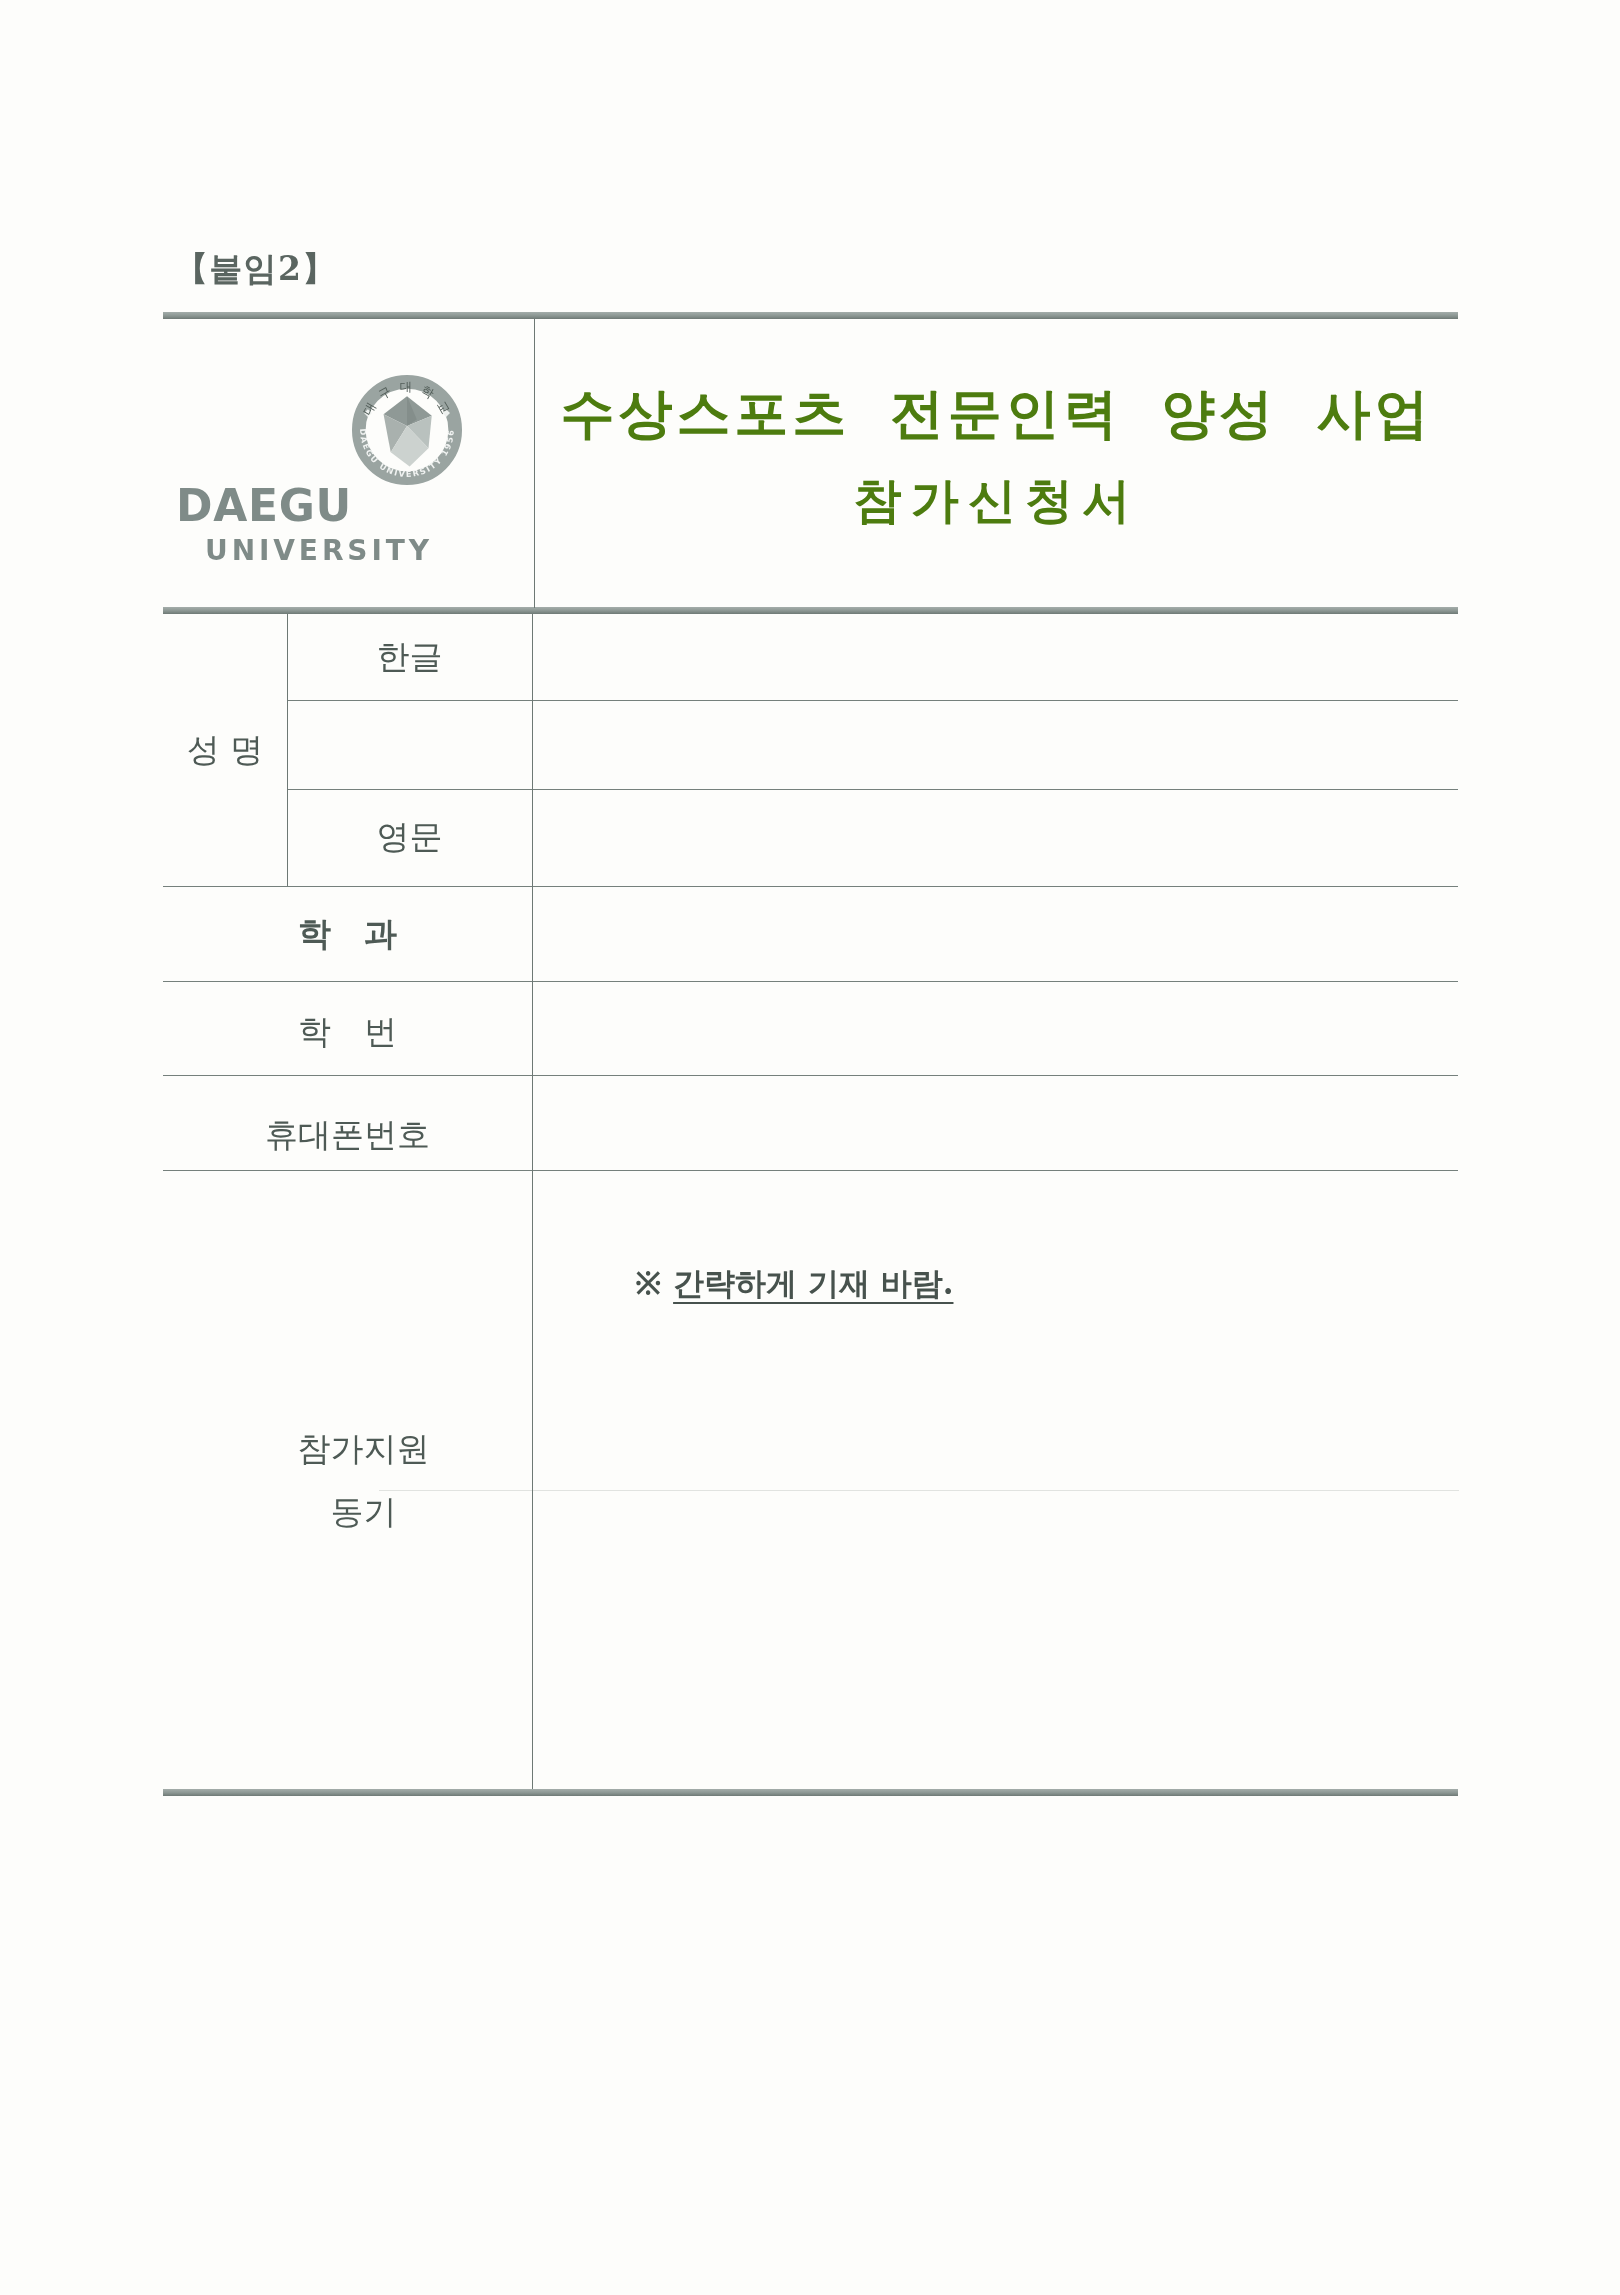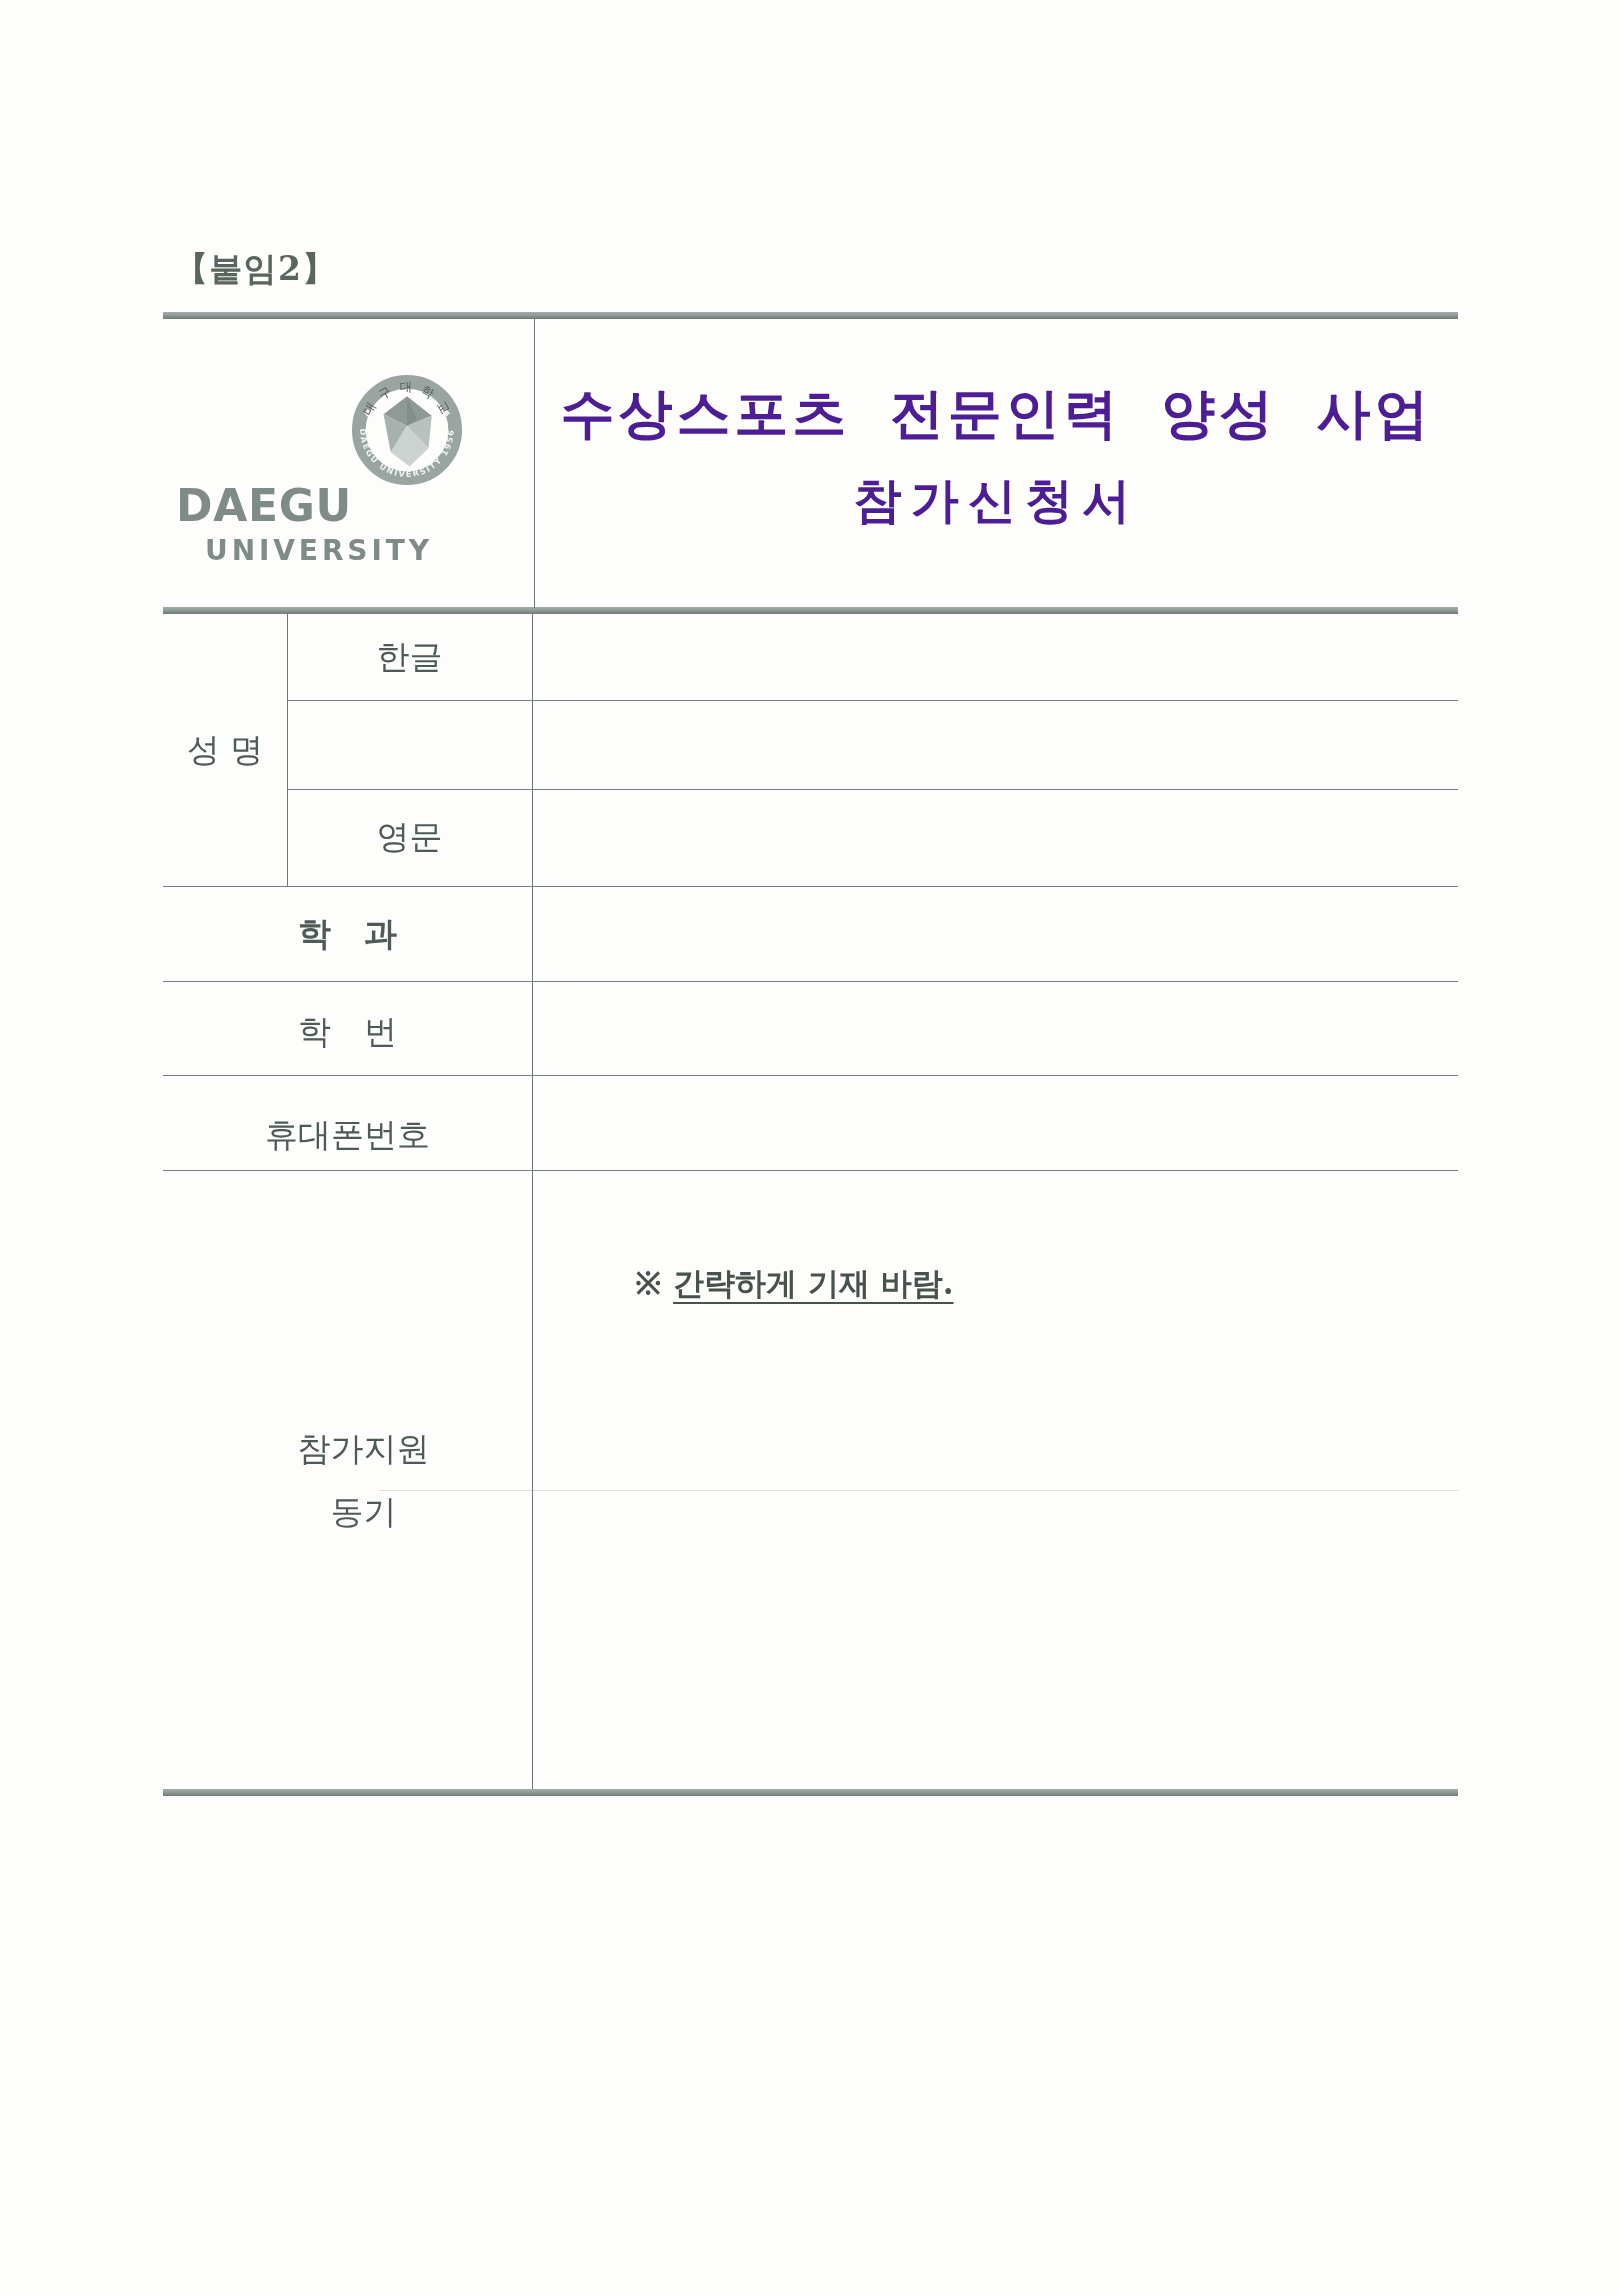--- a/index.html
+++ b/index.html
@@ -17,21 +17,21 @@
   .tbl{left:163px;top:312px;width:1295px;height:1484px;}
   .hr{position:absolute;height:1.3px;background:#75807c;}
   .hr.thick{height:6.5px;background:linear-gradient(#a4adaa,#8b9692 55%,#6e7975);}
   .hr.faint{height:1.3px;background:#e1e3e0;}
   .vr{position:absolute;width:1.3px;background:#6d7874;}
   .cell{position:absolute;display:flex;align-items:center;justify-content:center;text-align:center;}
   .lbl{font-size:33px;color:#4e5a55;white-space:pre;}
   .stack{flex-direction:column;}
   
   .title-line{position:absolute;left:371px;width:925px;text-align:center;
-    font-weight:700;color:#4c1d95;white-space:pre;}
+    font-weight:700;color:#4d7c0f;white-space:pre;}
   .title-1{top:65px;font-size:54px;letter-spacing:3.9px;word-spacing:17px;line-height:72px;}
   .title-2{top:152px;font-size:48px;letter-spacing:9.2px;line-height:72px;}
   
   .wordmark-1{position:absolute;left:13px;top:159px;font-family:"DejaVu Sans","Liberation Sans",sans-serif;
     font-weight:700;font-size:44px;line-height:56px;color:#7f8b88;letter-spacing:0.7px;text-align:center;}
   .wordmark-2{position:absolute;left:42px;top:218px;font-family:"DejaVu Sans","Liberation Sans",sans-serif;
     font-weight:700;font-size:28px;line-height:28px;color:#7f8b88;letter-spacing:3.9px;}
   .seal{position:absolute;left:188px;top:55px;width:112px;height:112px;}
   
   .note{position:absolute;left:15px;top:55px;font-size:31px;font-weight:700;color:#47524d;white-space:pre;}

